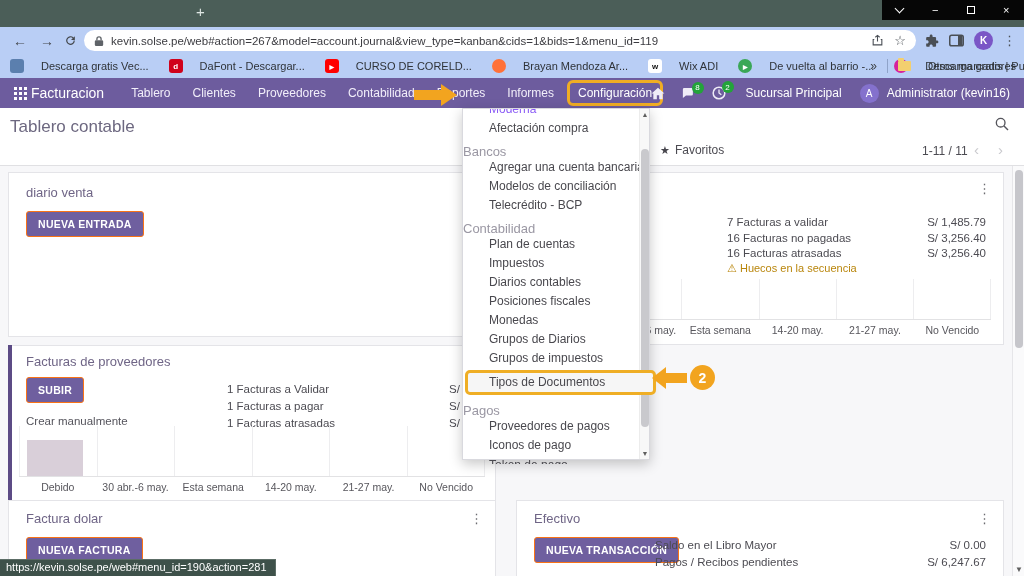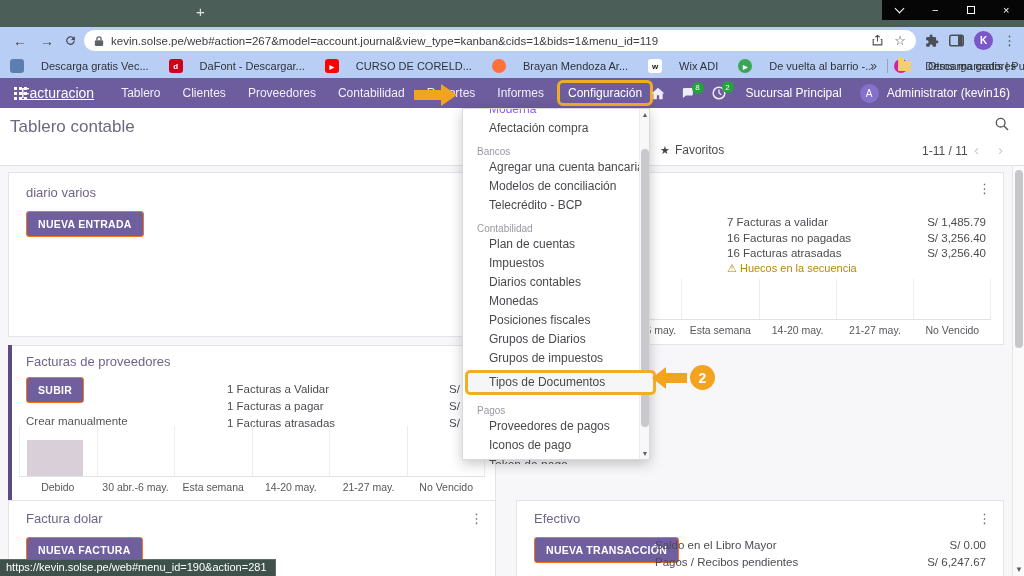--- a/index.html
+++ b/index.html
@@ -29,21 +29,21 @@
   .bm { display:flex; align-items:center; margin-right:20px; }
   .bm-label { font-size:11px; color:#2f3338; margin-left:5px; white-space:nowrap;padding-left:12px; }
   .fv { width:14px; height:14px; border-radius:3px; display:flex; align-items:center; justify-content:center; font-size:8px; font-weight:bold; flex:0 0 auto; }
   .bm-right { position:absolute; right:8px; top:0; height:24px; display:flex; align-items:center; }
   .bm-sep { width:1px; height:14px; background:#8fa3c9; margin:0 10px; }
   .folder { width:13px; height:10px; background:#f3cf6f; border-radius:1px; position:relative; }
   .folder:before { content:""; position:absolute; left:0; top:-3px; width:6px; height:3px; background:#f3cf6f; border-radius:1px 1px 0 0; }
   
   .odoonav { position:absolute; left:0; top:78px; width:1024px; height:30px; background:#6d5c9e; display:flex; align-items:center; color:#fff; }
   .griddot { width:3px; height:3px; background:#fff; margin:0 0 10px 14px; box-shadow:5px 0 #fff,10px 0 #fff,0 5px #fff,5px 5px #fff,10px 5px #fff,0 10px #fff,5px 10px #fff,10px 10px #fff; }
-  .appname { font-size:14px; margin-left:4px; margin-right:16px;text-decoration:underline; }
+  .appname { font-size:14px; margin-left:14px; margin-right:16px; }
   .navitem { font-size:12px; color:#f2effa; padding:0 11px; white-space:nowrap; }
   .nav-config { border:3px solid #f0ad24; border-radius:6px; padding:3px 8px; margin-left:2px; font-size:12px; color:#fff; }
   .nav-right { position:absolute; right:14px; top:0; height:30px; display:flex; align-items:center; }
   .nicon { position:relative; margin-left:16px; display:flex; align-items:center; }
   .badge { position:absolute; top:-5px; right:-8px; min-width:12px; height:12px; border-radius:7px; background:#23a33a; color:#fff; font-size:8px; display:flex; align-items:center; justify-content:center; padding:0 2px; }
   .company { font-size:12px; margin-left:20px; }
   .avatarA { width:19px; height:19px; border-radius:50%; background:#8471cd; color:#fff; font-size:10px; display:flex; align-items:center; justify-content:center; margin-left:18px; }
   .username { font-size:12px; margin-left:8px; }
   
   .controlbar { position:absolute; left:0; top:108px; width:1024px; height:58px; background:#fff; border-bottom:1px solid #e0e0e3; }
@@ -63,21 +63,21 @@
   .chart { position:absolute; display:flex; }
   .slot { flex:1; border-left:1px solid #ededef; position:relative; }
   .slot:last-child { border-right:1px solid #ededef; }
   .bar { position:absolute; bottom:0; left:9%; width:74%; height:36px; background:#d9cfd9; }
   .axis { position:absolute; display:flex; border-top:1px solid #e2e2e4; }
   .axl { flex:1; text-align:center; font-size:10.5px; color:#57565c; padding-top:4px; white-space:nowrap; overflow:visible; }
   .stripe { position:absolute; left:-1px; top:-1px; bottom:-1px; width:4px; background:#5c4b85; }
   
   .dropdown { position:absolute; left:462px; top:108px; width:188px; height:352px; background:#fff; border:1px solid #d9d9de; box-shadow:0 4px 12px rgba(0,0,0,.22); z-index:50; }
   .dd-item { height:19px; line-height:19px; padding-left:26px; font-size:12px; color:#49484e; white-space:nowrap; overflow:hidden; }
-  .dd-header { height:20px; line-height:27px; padding-left:14px; font-size:10px; color:#9a97a3; white-space:nowrap; }
+  .dd-header { height:20px; line-height:27px; font-size:13px; color:#9a97a3; white-space:nowrap; }
   .dd-clip-top { height:10px; overflow:hidden; display:flex; align-items:flex-end; padding-left:26px; }
   .dd-clip-top span { line-height:19px; font-size:12px; color:#8b5cf6; }
   .dd-clip-bottom { height:9px; overflow:hidden; padding-left:26px; }
   .dd-clip-bottom span { line-height:17px; font-size:12px; color:#49484e; }
   .dd-hl { position:relative; margin:2px -7px 2px 2px; border:3px solid #efae25; border-radius:5px; background:#f6f6f6; z-index:6; }
   .dd-hl .dd-item { padding-left:21px; }
   .dd-scroll { position:absolute; right:0; top:0; width:10px; height:100%; background:#f8f8f8; border-left:1px solid #ececec; z-index:2; }
   .dd-thumb { position:absolute; left:1px; top:40px; width:8px; height:278px; background:#c9c9cd; border-radius:4px; }
   .dd-arr { position:absolute; left:0; width:10px; text-align:center; font-size:7px; color:#5f5f5f; }
   
@@ -249,21 +249,21 @@
   <span class="favrow">
     <span class="favstar">★</span>
     <span>Favoritos</span>
   </span>
   <span class="pager">1-11 / 11</span>
   <span class="pgarrow" style="left:974px">‹</span>
   <span class="pgarrow" style="left:998px">›</span>
 </div>
 
 <div class="card" style="left:8px;top:172px;width:488px;height:165px">
-  <span class="card-title" style="top:12px">diario varios</span>
+  <span class="card-title" style="top:12px">diario venta</span>
   <span class="btn" style="left:17px;top:38px">NUEVA ENTRADA</span>
 </div>
 
 <div class="card" style="left:516px;top:172px;width:488px;height:173px">
   <span class="ckebab">⋮</span>
   <div class="abs" style="left:210px;right:17px;top:43px">
     <div class="statrow">
       <span>7 Facturas a validar</span>
       <span>S/ 1,485.79</span>
     </div>
@@ -365,22 +365,22 @@
     </div>
   <div class="dd-item">Afectación compra</div>
   <div class="dd-header">Bancos</div>
   <div class="dd-item">Agregar una cuenta bancaria</div>
   <div class="dd-item">Modelos de conciliación</div>
   <div class="dd-item">Telecrédito - BCP</div>
   <div class="dd-header">Contabilidad</div>
   <div class="dd-item">Plan de cuentas</div>
   <div class="dd-item">Impuestos</div>
   <div class="dd-item">Diarios contables</div>
+  <div class="dd-item">Posiciones fiscales</div>
   <div class="dd-item">Monedas</div>
-  <div class="dd-item">Posiciones fiscales</div>
   <div class="dd-item">Grupos de Diarios</div>
   <div class="dd-item">Grupos de impuestos</div>
   <div class="dd-hl">
     <div class="dd-item">Tipos de Documentos</div>
   </div>
   <div class="dd-header">Pagos</div>
   <div class="dd-item">Proveedores de pagos</div>
   <div class="dd-item">Iconos de pago</div>
   <div class="dd-clip-bottom"><span>Token de pago</span></div>
   <div class="dd-scroll">

